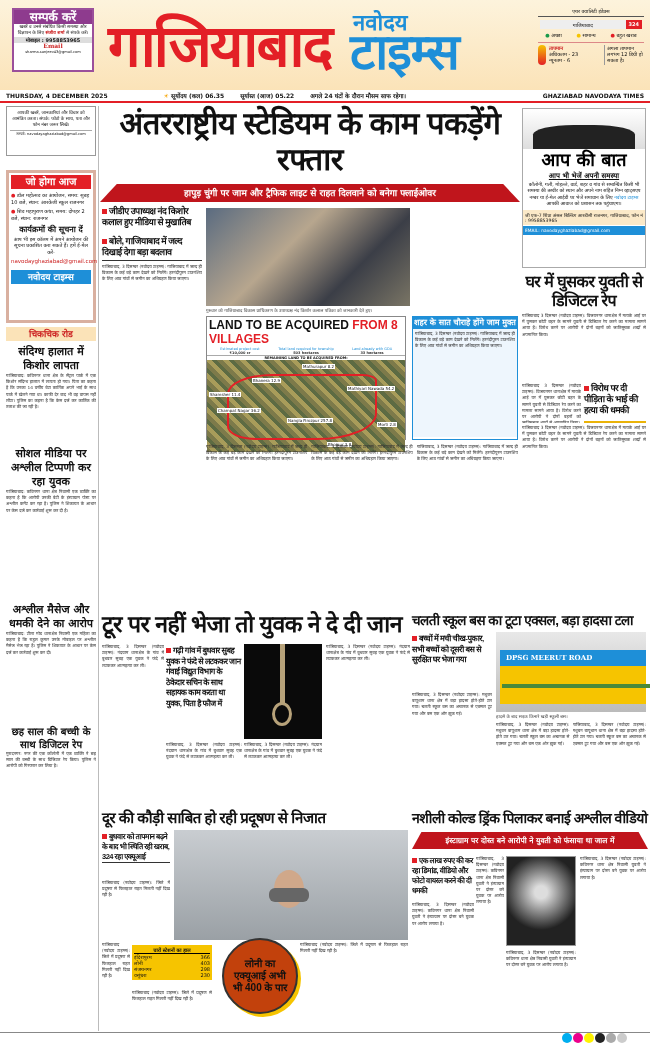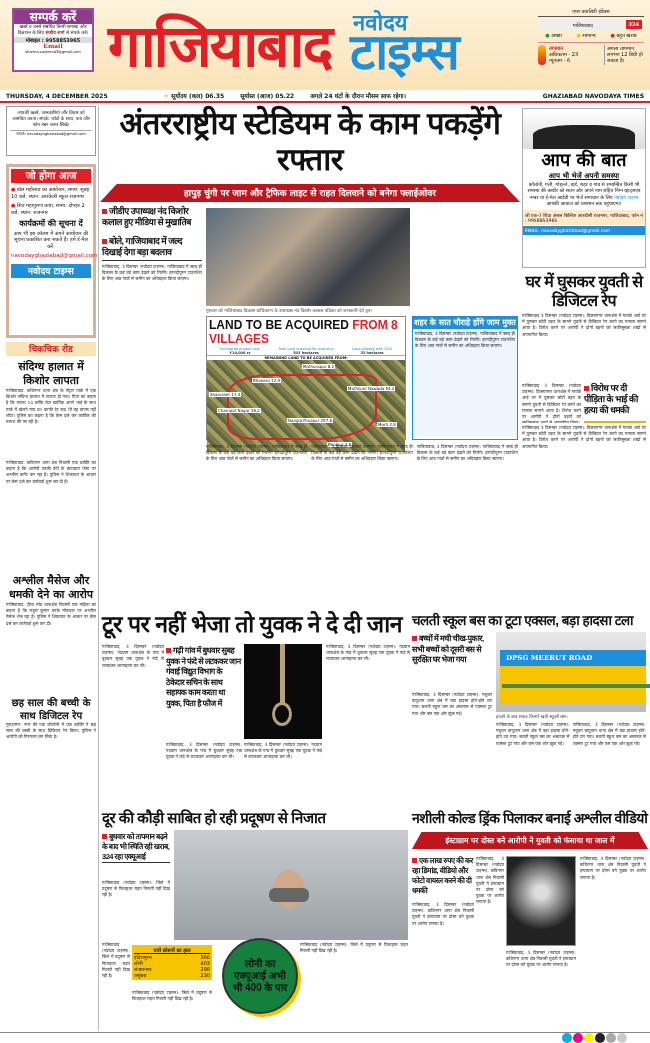--- a/index.html
+++ b/index.html
@@ -16,21 +16,21 @@
 .aqi{left:538px;top:8px;width:106px;height:70px;font-size:5px;text-align:center}
 .aqi .h{border-bottom:1px solid #555;padding-bottom:2px;margin-bottom:3px}
 .aqi .row{display:flex;align-items:center;justify-content:space-between;background:#eee;margin:0 2px;height:9px}
 .aqi .val{background:#e31f26;color:#fff;font-weight:bold;padding:0 3px;height:9px;line-height:9px}
 .aqi .leg{display:flex;justify-content:space-around;margin-top:3px}
 .aqi .temp{display:flex;margin-top:4px;text-align:left;gap:3px;border-top:1px solid #d88;padding-top:2px}
 .dateline{left:0;top:90px;width:650px;height:13px;border-bottom:2px solid #e31f26;font-size:6px;font-weight:bold;display:flex;align-items:center;padding:0 6px;gap:16px}
 .dateline .sp{flex:1}
 .col-left{left:6px;top:106px;width:90px}
 .box-grey{border:1px solid #999;font-size:4.5px;line-height:6px;padding:3px;text-align:center;height:50px}
-.jo{margin-top:8px;border:3px solid #d9b0a0;padding:2px;height:174px;font-size:5px;line-height:6.5px}
+.jo{margin-top:14px;border:3px solid #d9b0a0;padding:2px;height:153px;font-size:5px;line-height:6.5px}
 .jo .t{background:#e31f26;color:#fff;font-weight:bold;font-size:10px;text-align:center;line-height:14px}
 .jo .b{color:#e31f26}
 .jo .k{font-weight:bold;font-size:8px;text-align:center;margin-top:6px}
 .jo .logo{background:#1e8fd8;color:#fff;font-weight:bold;font-size:9px;text-align:center;margin-top:5px;line-height:14px}
 .chk{margin-top:4px;background:#fbe3b8;text-align:center;color:#c22;font-weight:bold;font-size:9px;height:14px;line-height:14px}
 .hl{font-weight:bold;text-align:center}
 .body-txt{font-size:4.3px;line-height:6.2px;color:#333;text-align:justify}
 .lead{left:100px;top:106px;width:420px;text-align:center;font-family:"Liberation Sans",sans-serif;font-weight:bold;font-size:31px;line-height:36px;letter-spacing:-0.5px}
 .sub-banner{left:100px;top:184px;width:420px;height:18px;background:#c0151c;color:#fff;text-align:center;font-size:9px;font-weight:bold;line-height:18px;clip-path:polygon(4% 0,96% 0,100% 100%,0 100%)}
 .photo{background:linear-gradient(135deg,#5a6b80,#b7a68e 40%,#3b3e47 70%,#7a7565)}
@@ -101,20 +101,21 @@
     <div style="margin-top:3px"><span class="b">●</span> <span>शिव महापुराण कथा, समय: दोपहर 2 बजे, स्थान: राजनगर</span></div>
     <div class="k">कार्यक्रमों की सूचना दें</div>
     <div style="text-align:center;margin-top:2px">आप भी इस कॉलम में अपने आयोजन की सूचना प्रकाशित करा सकते हैं। हमें ई-मेल करें-</div>
     <div style="text-align:center;color:#c22;font-size:5.5px;margin-top:3px">navodayghaziabad@gmail.com</div>
     <div class="logo">नवोदय टाइम्स</div>
   </div>
   <div class="chk">चिकचिक रोड</div>
 
   <div class="hl" style="font-size:11px;line-height:14px;margin-top:4px">संदिग्ध हालात में किशोर लापता</div>
   <div class="body-txt" style="height:72px;overflow:hidden">गाजियाबाद: कविनगर थाना क्षेत्र के सेंट्रल पार्क में एक किशोर संदिग्ध हालात में लापता हो गया। पिता का कहना है कि उनका 14 वर्षीय बेटा कार्तिक अपने भाई के साथ पार्क में खेलने गया था। काफी देर बाद भी वह वापस नहीं लौटा। पुलिस का कहना है कि केस दर्ज कर कार्तिक की तलाश की जा रही है।</div>
+  <div class="hl" style="font-size:11px;line-height:14px;margin-top:2px">सोशल मीडिया पर अश्लील टिप्पणी कर रहा युवक</div>
   <div class="body-txt" style="height:112px;overflow:hidden">गाजियाबाद: कविनगर थाना क्षेत्र निवासी एक व्यक्ति का कहना है कि आरोपी उनकी बेटी के इंस्टाग्राम पोस्ट पर अश्लील कमेंट कर रहा है। पुलिस ने शिकायत के आधार पर केस दर्ज कर कार्रवाई शुरू कर दी है।</div>
   <div class="hl" style="font-size:11px;line-height:14px;margin-top:2px">अश्लील मैसेज और धमकी देने का आरोप</div>
   <div class="body-txt" style="height:92px;overflow:hidden">गाजियाबाद: टीला मोड थानाक्षेत्र निवासी एक महिला का कहना है कि राहुल कुमार उनके मोबाइल पर अश्लील मैसेज भेज रहा है। पुलिस ने शिकायत के आधार पर केस दर्ज कर कार्रवाई शुरू कर दी।</div>
   <div class="hl" style="font-size:10px;line-height:13px;margin-top:2px">छह साल की बच्ची के साथ डिजिटल रेप</div>
   <div class="body-txt" style="height:120px;overflow:hidden">मुरादनगर: नगर की एक कॉलोनी में एक व्यक्ति ने छह साल की बच्ची के साथ डिजिटल रेप किया। पुलिस ने आरोपी को गिरफ्तार कर लिया है।</div>
 </div>
 <div class="abs" style="left:98px;top:106px;width:1px;height:925px;background:#bbb"></div>
 
 <div class="abs lead">
   <div>अंतरराष्ट्रीय स्टेडियम के काम पकड़ेंगे रफ्तार</div>
@@ -228,21 +229,21 @@
       <span>298</span>
     </div>
   <div style="display:flex;justify-content:space-between">
       <span>वसुंधरा</span>
       <span>230</span>
     </div>
 </div>
 <div class="abs body-txt" style="left:102px;top:942px;width:28px;height:88px;overflow:hidden">गाजियाबाद (नवोदय टाइम्स): जिले में प्रदूषण से फिलहाल राहत मिलती नहीं दिख रही है।</div>
 <div class="abs body-txt" style="left:132px;top:990px;width:80px;height:40px;overflow:hidden">गाजियाबाद (नवोदय टाइम्स): जिले में प्रदूषण से फिलहाल राहत मिलती नहीं दिख रही है।</div>
 <div class="abs body-txt" style="left:300px;top:942px;width:108px;height:88px;overflow:hidden">गाजियाबाद (नवोदय टाइम्स): जिले में प्रदूषण से फिलहाल राहत मिलती नहीं दिख रही है।</div>
-<div class="abs" style="left:222px;top:938px;width:76px;height:76px;border-radius:50%;background:#15803d;border:2px solid #333;box-shadow:3px 3px 0 #f6c400;display:flex;align-items:center;justify-content:center;text-align:center;font-family:'Liberation Sans',sans-serif;font-weight:bold;font-size:10px;line-height:12px;padding:8px">लोनी का एक्यूआई अभी भी 400 के पार</div>
+<div class="abs" style="left:222px;top:938px;width:76px;height:76px;border-radius:50%;background:#c2410c;border:2px solid #333;box-shadow:3px 3px 0 #f6c400;display:flex;align-items:center;justify-content:center;text-align:center;font-family:'Liberation Sans',sans-serif;font-weight:bold;font-size:10px;line-height:12px;padding:8px">लोनी का एक्यूआई अभी भी 400 के पार</div>
 
 <div class="abs black-head" style="left:412px;top:808px;width:236px;font-size:14px;line-height:20px;white-space:nowrap">नशीली कोल्ड ड्रिंक पिलाकर बनाई अश्लील वीडियो</div>
 <div class="abs" style="left:412px;top:832px;width:236px;height:17px;background:#c0151c;color:#fff;font-size:7.5px;font-weight:bold;text-align:center;line-height:17px;clip-path:polygon(4% 0,96% 0,100% 100%,0 100%)">इंस्टाग्राम पर दोस्त बने आरोपी ने युवती को फंसाया था जाल में</div>
 <div class="abs redsq black-head" style="left:412px;top:856px;width:62px;font-size:7.5px;line-height:10px">एक लाख रुपए की कर रहा डिमांड, वीडियो और फोटो वायरल करने की दी धमकी</div>
 <div class="abs body-txt" style="left:412px;top:902px;width:62px;height:128px;overflow:hidden">गाजियाबाद, 3 दिसम्बर (नवोदय टाइम्स): कविनगर थाना क्षेत्र निवासी युवती ने इंस्टाग्राम पर दोस्त बने युवक पर आरोप लगाया है।</div>
 <div class="abs body-txt" style="left:476px;top:856px;width:28px;height:174px;overflow:hidden">गाजियाबाद, 3 दिसम्बर (नवोदय टाइम्स): कविनगर थाना क्षेत्र निवासी युवती ने इंस्टाग्राम पर दोस्त बने युवक पर आरोप लगाया है।</div>
 <div class="abs" style="left:506px;top:856px;width:70px;height:90px;background:radial-gradient(circle at 50% 40%,#ddd 10%,#222 60%);border:1px solid #999"></div>
 <div class="abs body-txt" style="left:506px;top:950px;width:70px;height:80px;overflow:hidden">गाजियाबाद, 3 दिसम्बर (नवोदय टाइम्स): कविनगर थाना क्षेत्र निवासी युवती ने इंस्टाग्राम पर दोस्त बने युवक पर आरोप लगाया है।</div>
 <div class="abs body-txt" style="left:580px;top:856px;width:66px;height:174px;overflow:hidden">गाजियाबाद, 3 दिसम्बर (नवोदय टाइम्स): कविनगर थाना क्षेत्र निवासी युवती ने इंस्टाग्राम पर दोस्त बने युवक पर आरोप लगाया है।</div>
 

